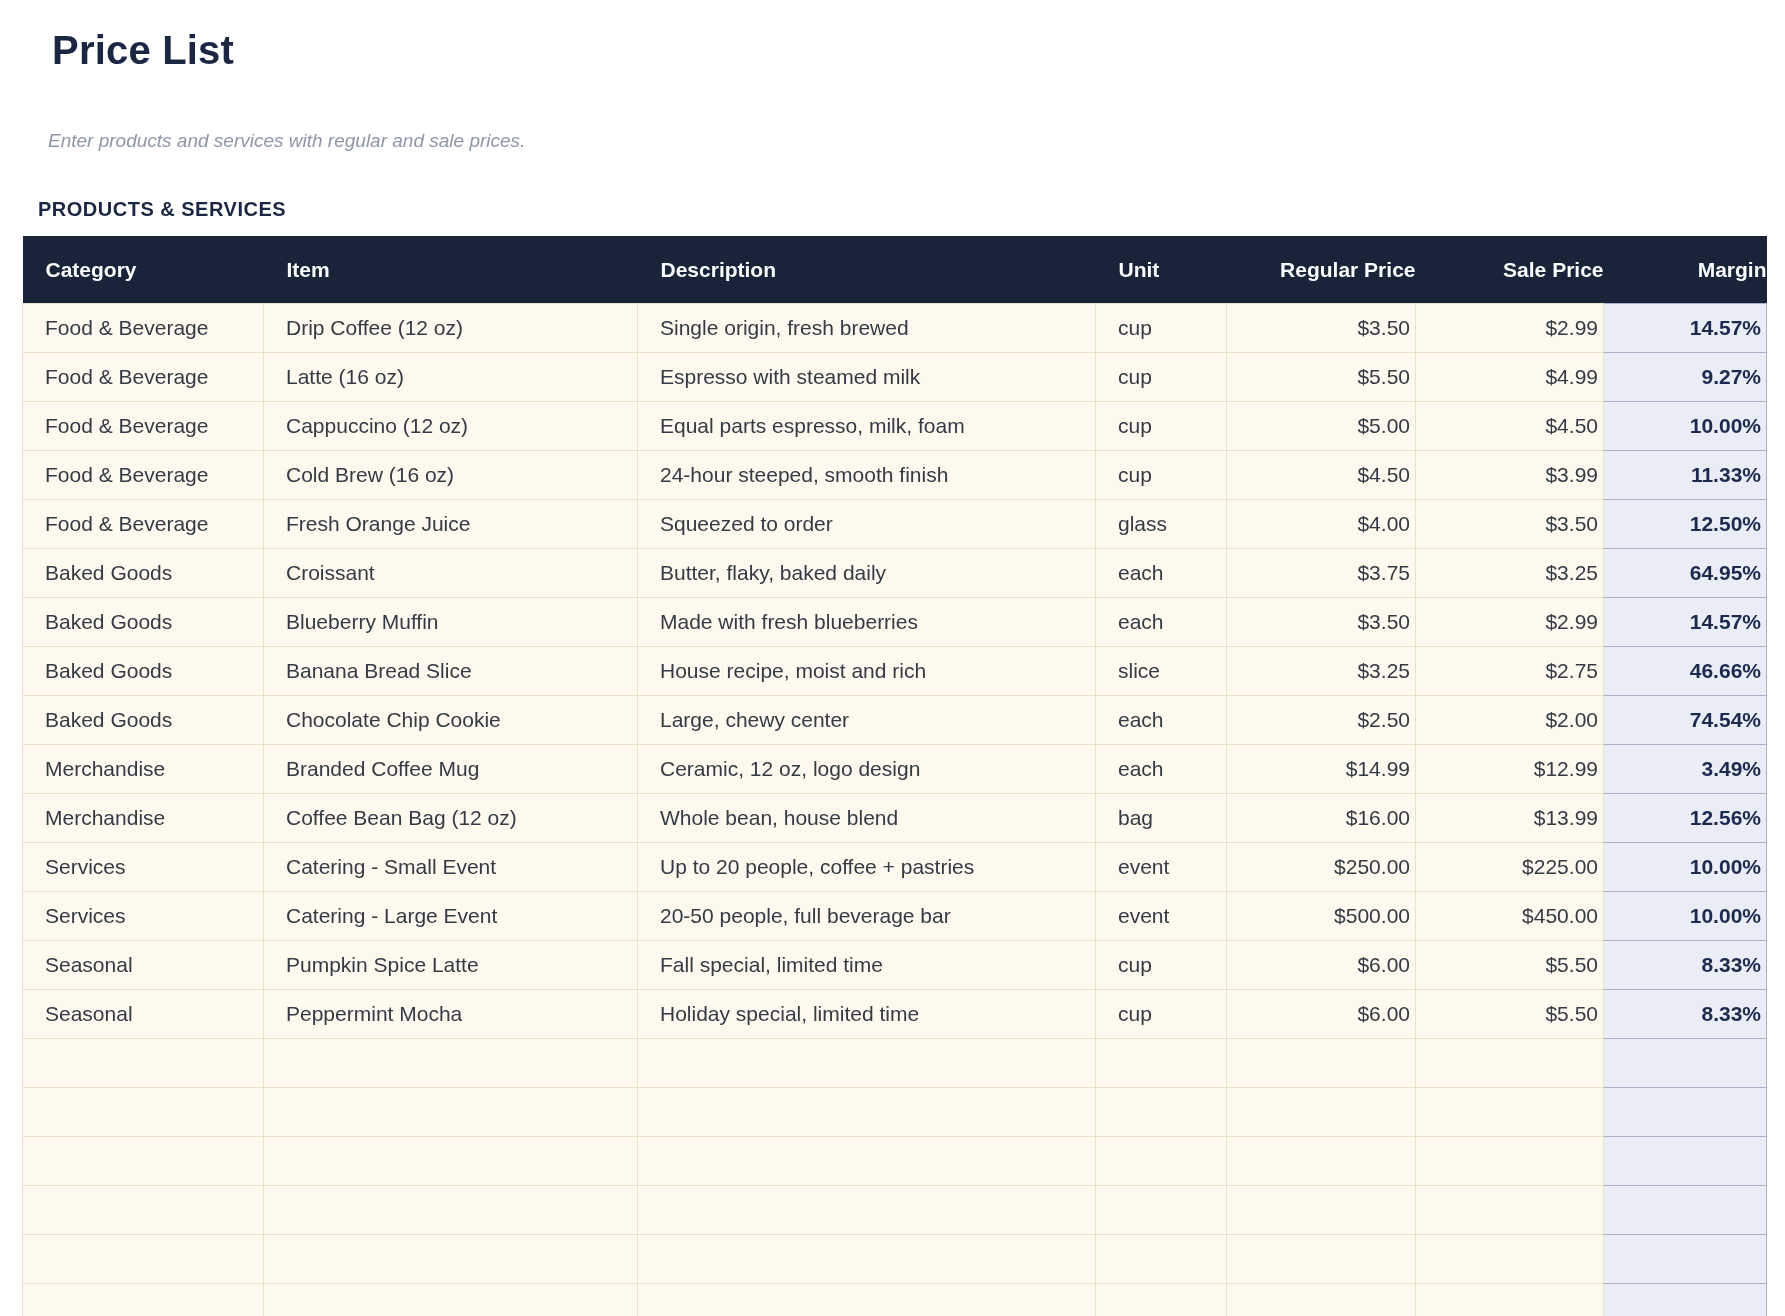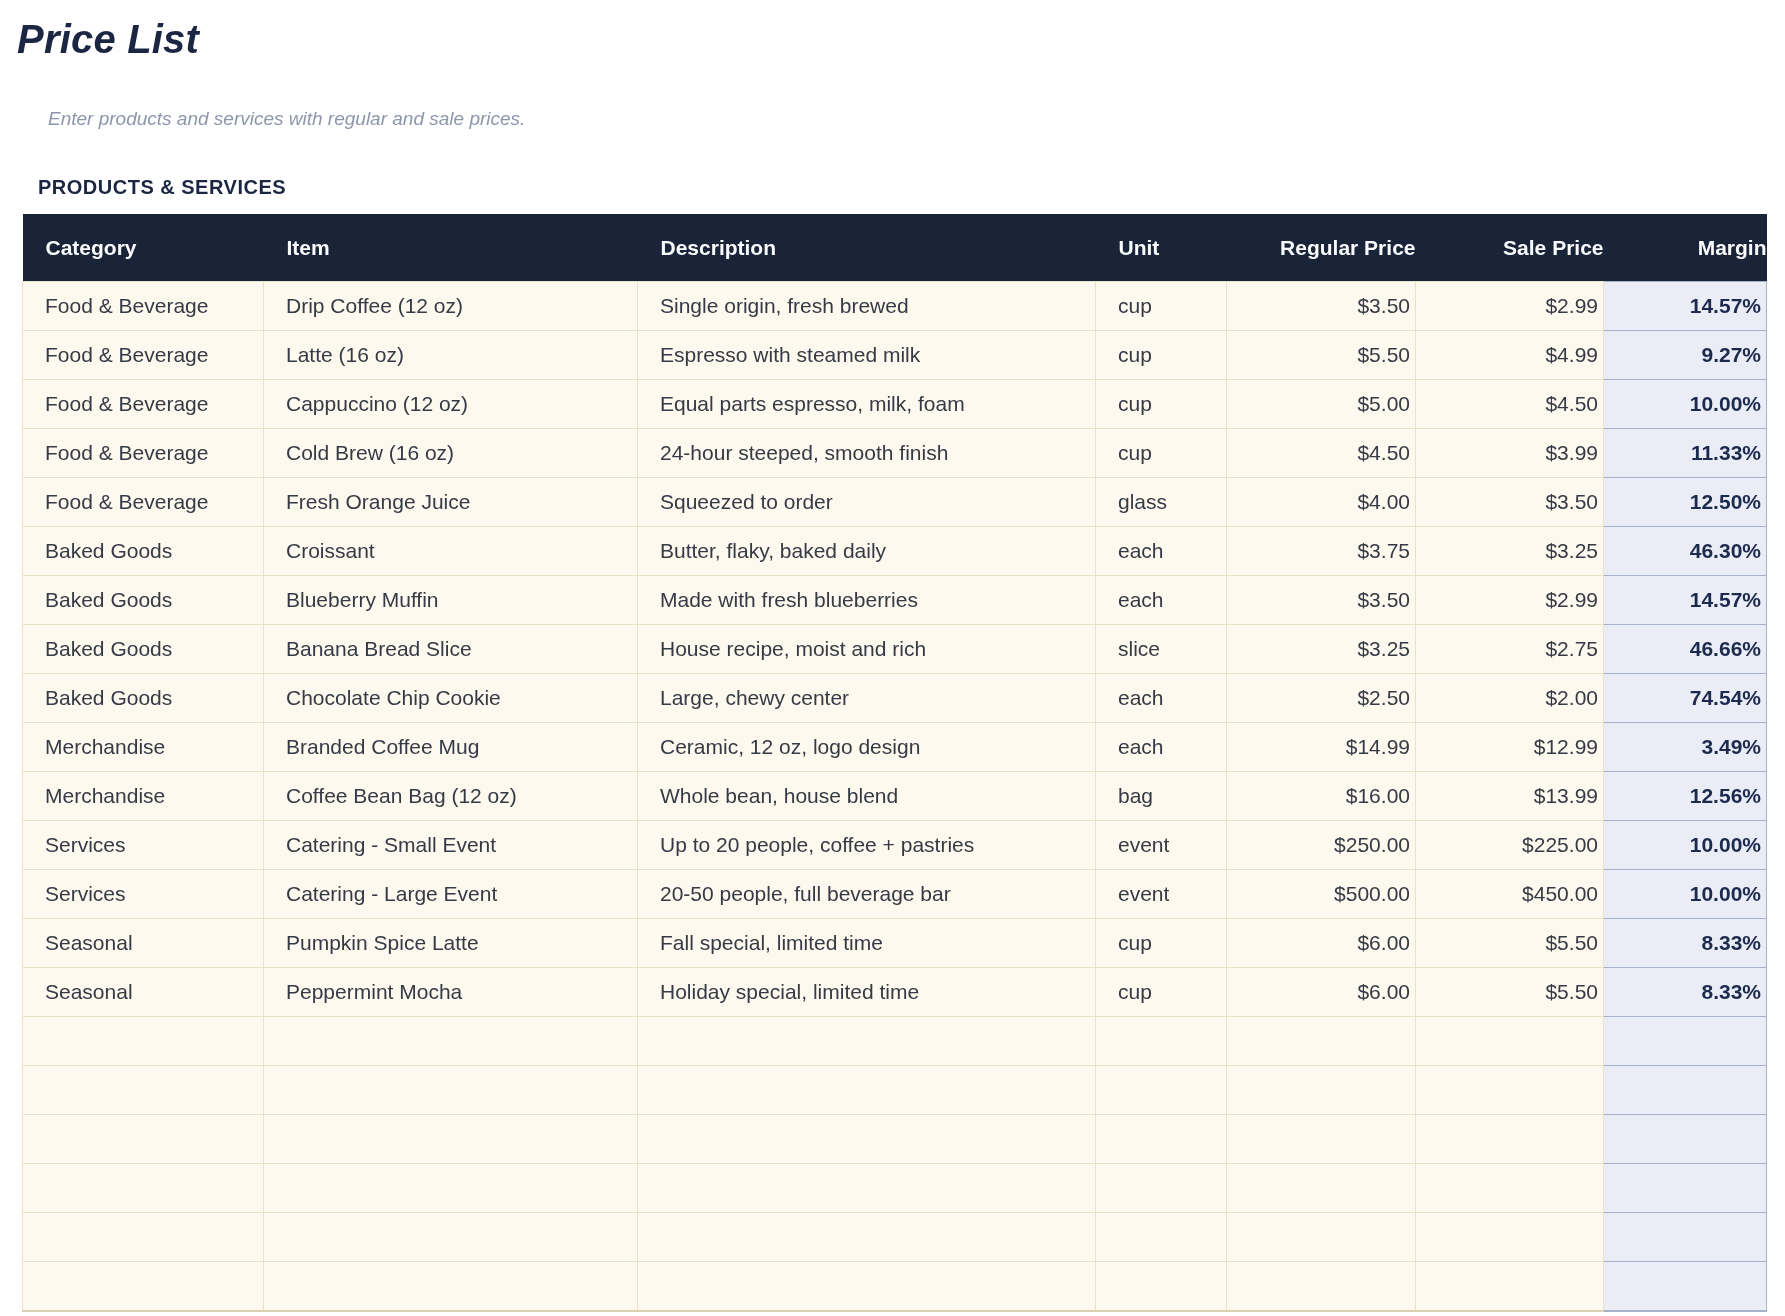--- a/index.html
+++ b/index.html
@@ -16,25 +16,24 @@
     --margin-text:#1c2a4e;
   }
   html,body{margin:0;padding:0;background:#ffffff;}
   body{
     width:1785px;height:1316px;
     font-family:"Liberation Sans","DejaVu Sans",sans-serif;
     color:var(--body-text);
     overflow:hidden;
   }
   .page-title{
-    margin:1px;padding:14px 0 0 16px;
+    margin:12px;padding:14px 0 0 40px;
     font-size:40px;line-height:48px;font-weight:bold;
     color:var(--title-text);
     letter-spacing:0.2px;
-    font-style:italic;
   }
   .page-subtitle{
     margin:0;padding:43px 0 0 48px;
     font-size:19px;line-height:24px;
     font-style:italic;
     color:var(--subtitle-text);
   }
   .section-heading{
     margin:0;padding:44px 0 0 38px;
     font-size:20px;line-height:24px;font-weight:bold;
@@ -163,21 +162,21 @@
           <td class="c-right col-sale_price">$3.50</td>
           <td class="c-right col-margin">12.50%</td>
         </tr>
         <tr>
           <td class="c-left col-category">Baked Goods</td>
           <td class="c-left col-item">Croissant</td>
           <td class="c-left col-description">Butter, flaky, baked daily</td>
           <td class="c-left col-unit">each</td>
           <td class="c-right col-regular_price">$3.75</td>
           <td class="c-right col-sale_price">$3.25</td>
-          <td class="c-right col-margin">46.30%</td>
+          <td class="c-right col-margin">64.95%</td>
         </tr>
         <tr>
           <td class="c-left col-category">Baked Goods</td>
           <td class="c-left col-item">Blueberry Muffin</td>
           <td class="c-left col-description">Made with fresh blueberries</td>
           <td class="c-left col-unit">each</td>
           <td class="c-right col-regular_price">$3.50</td>
           <td class="c-right col-sale_price">$2.99</td>
           <td class="c-right col-margin">14.57%</td>
         </tr>

